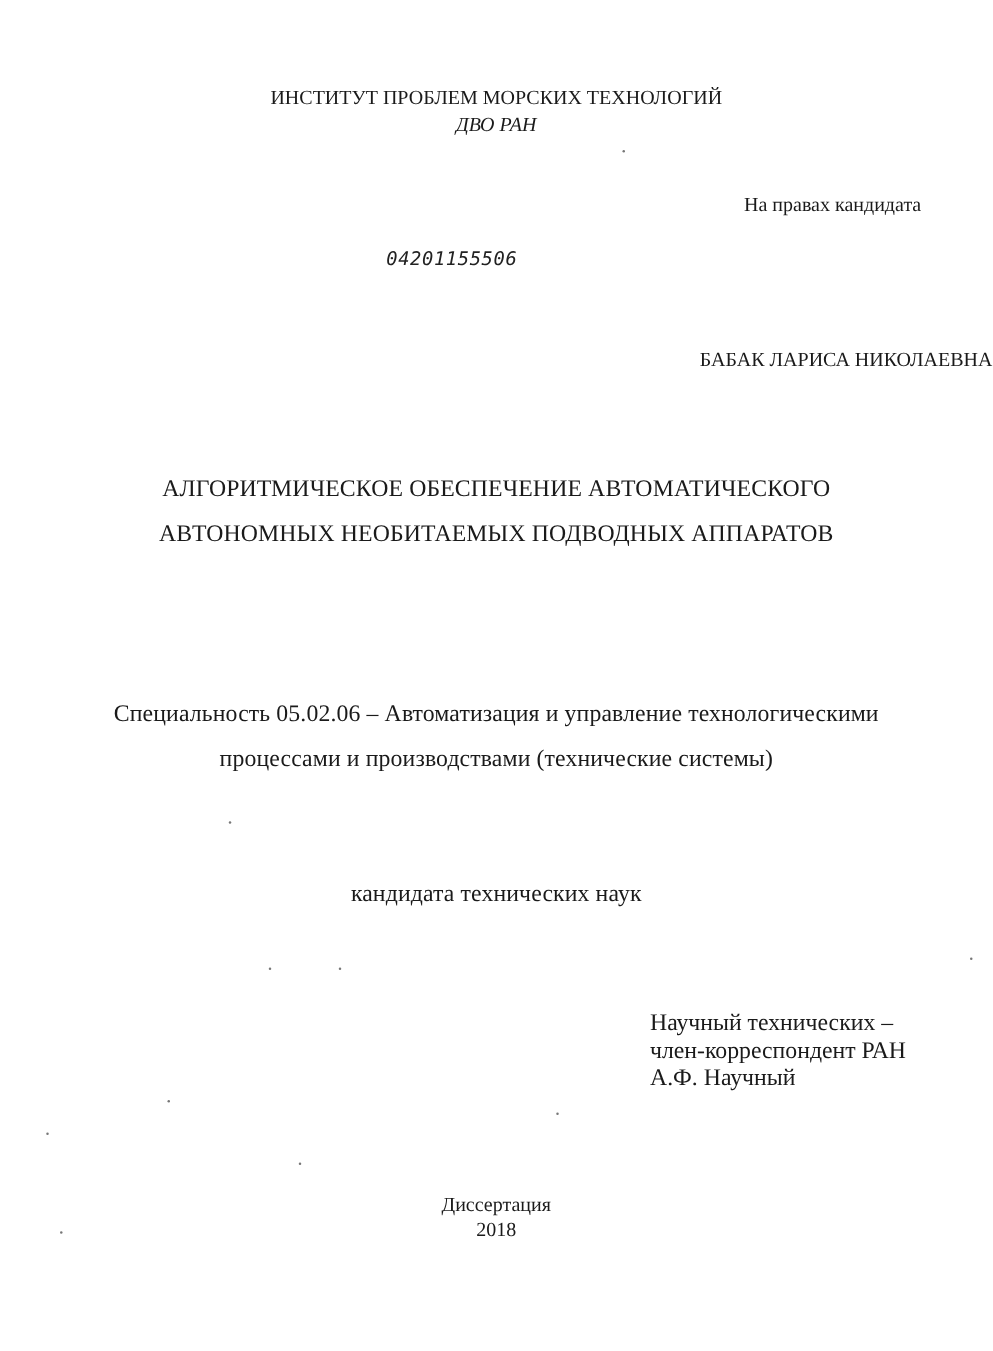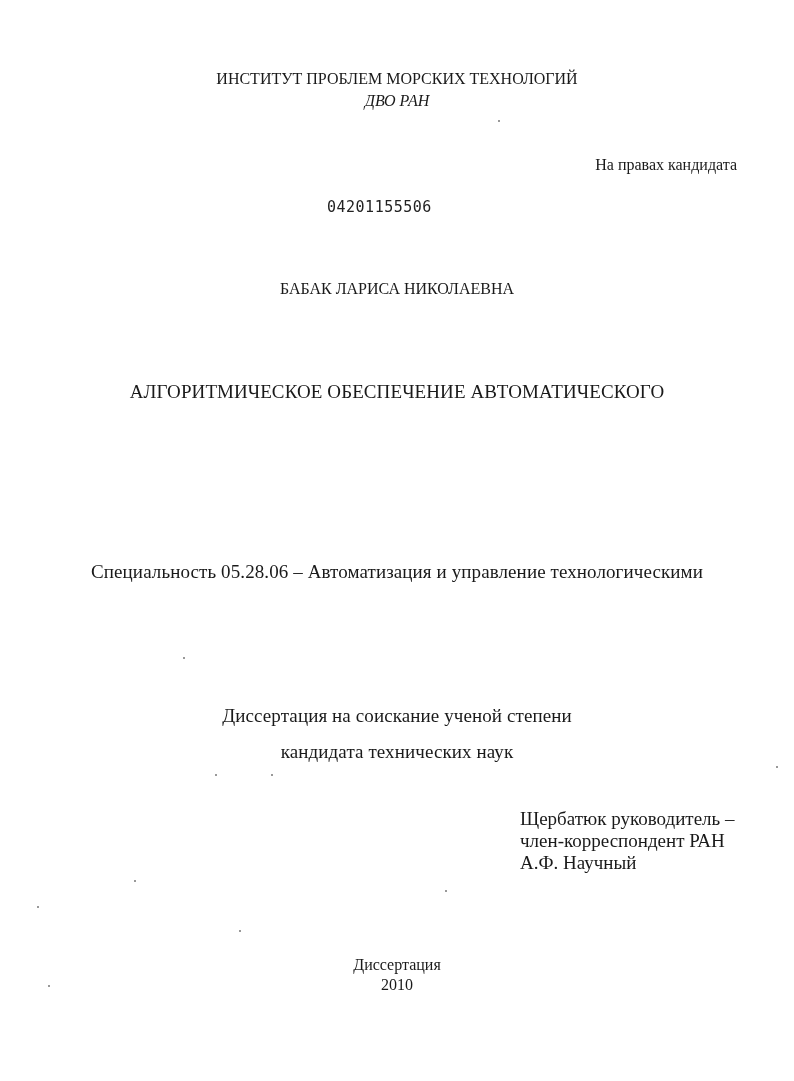--- a/index.html
+++ b/index.html
@@ -15,45 +15,46 @@
     .speck { position: absolute; width: 2px; height: 2px; background: #777; border-radius: 1px; }
   </style>
 </head>
 <body>
 
 <div class="abs center t18" style="top:68px;">ИНСТИТУТ ПРОБЛЕМ МОРСКИХ ТЕХНОЛОГИЙ</div>
 <div class="abs center t18" style="top:90px;font-style:italic;">ДВО РАН</div>
 
 <div class="abs t18" style="top:154px; right:57px;">На правах кандидата</div>
 
-<div class="abs mono" style="top:198px; left:327px;">04201155506</div>
+<div class="abs mono" style="top:198px; left:309px;font-style:italic;">04201155506</div>
 
-<div class="abs center t18" style="top:278px;">БАБАК ЛАРИСА НИКОЛАЕВНА</div>
+<div class="abs center t18" style="top:278px;text-align:right;">БАБАК ЛАРИСА НИКОЛАЕВНА</div>
 
 <div class="abs center" style="top:374px;">
   <div class="title">АЛГОРИТМИЧЕСКОЕ ОБЕСПЕЧЕНИЕ АВТОМАТИЧЕСКОГО</div>
+  <div class="title">АВТОНОМНЫХ НЕОБИТАЕМЫХ ПОДВОДНЫХ АППАРАТОВ</div>
 </div>
 
 <div class="abs center" style="top:554px;">
-  <div class="title">Специальность 05.28.06 – Автоматизация и управление технологическими</div>
+  <div class="title">Специальность 05.02.06 – Автоматизация и управление технологическими</div>
+  <div class="title">процессами и производствами (технические системы)</div>
 </div>
 
 <div class="abs center" style="top:698px;">
-  <div class="title">Диссертация на соискание ученой степени</div>
   <div class="title">кандидата технических наук</div>
 </div>
 
 <div class="abs" style="top:808px; left:520px; font-size:19px; line-height:22px;">
-  <div>Щербатюк руководитель –</div>
+  <div>Научный технических –</div>
   <div>член-корреспондент РАН</div>
   <div>А.Ф. Научный</div>
 </div>
 
 <div class="abs center t18" style="top:954px;">Диссертация</div>
-<div class="abs center t18" style="top:974px;">2010</div>
+<div class="abs center t18" style="top:974px;">2018</div>
 
 <span class="speck" style="top:120px; left:498px;"></span>
 <span class="speck" style="top:657px; left:183px;"></span>
 <span class="speck" style="top:774px; left:215px;"></span>
 <span class="speck" style="top:774px; left:271px;"></span>
 <span class="speck" style="top:766px; left:776px;"></span>
 <span class="speck" style="top:880px; left:134px;"></span>
 <span class="speck" style="top:890px; left:445px;"></span>
 <span class="speck" style="top:906px; left:37px;"></span>
 <span class="speck" style="top:930px; left:239px;"></span>

